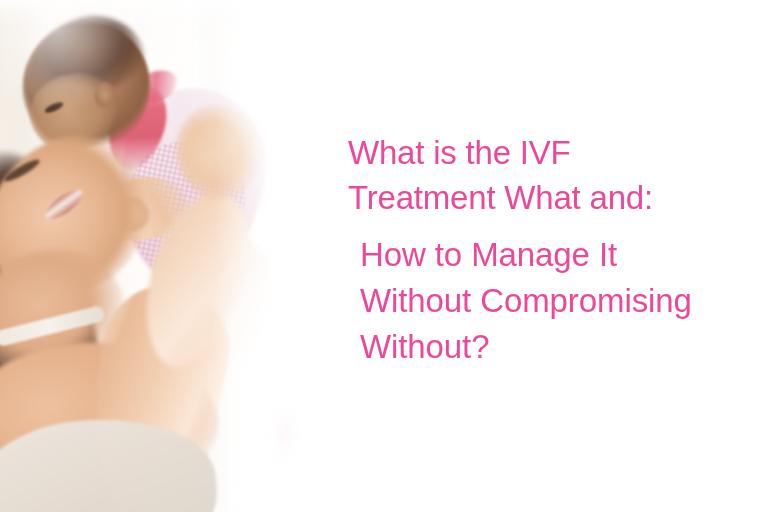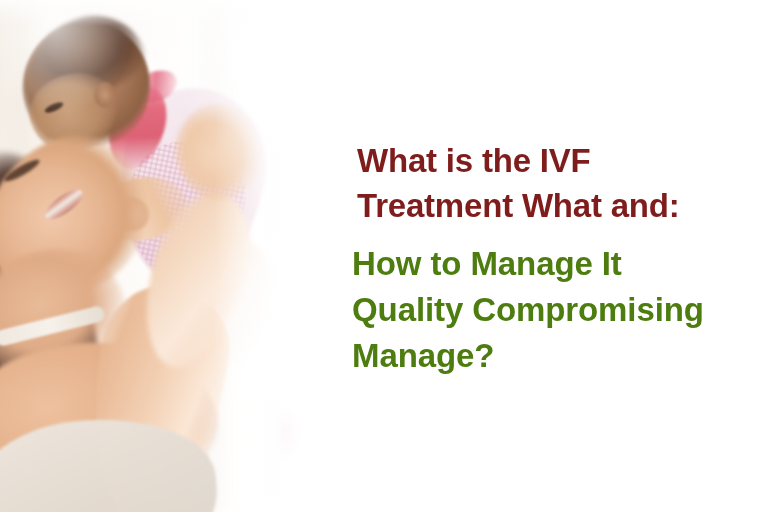--- a/index.html
+++ b/index.html
@@ -386,34 +386,34 @@
     position: absolute;
     left: 348px;
     top: 0;
     width: 400px;
     height: 512px;
     display: flex;
     flex-direction: column;
     justify-content: center;
   }
   .headline {
-    margin: 9px;
+    margin: 0;
     font-size: 33px;
-    font-weight: 700;
+    font-weight: 400;
     line-height: 45px;
     letter-spacing: -0.2px;
-    color: #7f1d1d;
+    color: #ec4899;
   }
   .subhead {
-    margin: 4px;
+    margin: 12px;
     font-size: 33px;
-    font-weight: 700;
+    font-weight: 400;
     line-height: 46px;
     letter-spacing: -0.1px;
-    color: #4d7c0f;
+    color: #ec4899;
   }
   .line { display: block; white-space: nowrap; }
 </style>
 </head>
 <body>
 
 <div class="banner">
 
   <div class="photo">
     <div class="photo-scene"></div>
@@ -455,18 +455,18 @@
     <div class="fade-right"></div>
   </div>
 
   <div class="content">
     <h1 class="headline">
       <span class="line">What is the IVF</span>
       <span class="line">Treatment What and:</span>
     </h1>
     <h2 class="subhead">
       <span class="line">How to Manage It</span>
-      <span class="line">Quality Compromising</span>
-      <span class="line">Manage?</span>
+      <span class="line">Without Compromising</span>
+      <span class="line">Without?</span>
     </h2>
   </div>
 
 </div>
 
 </body></html>

